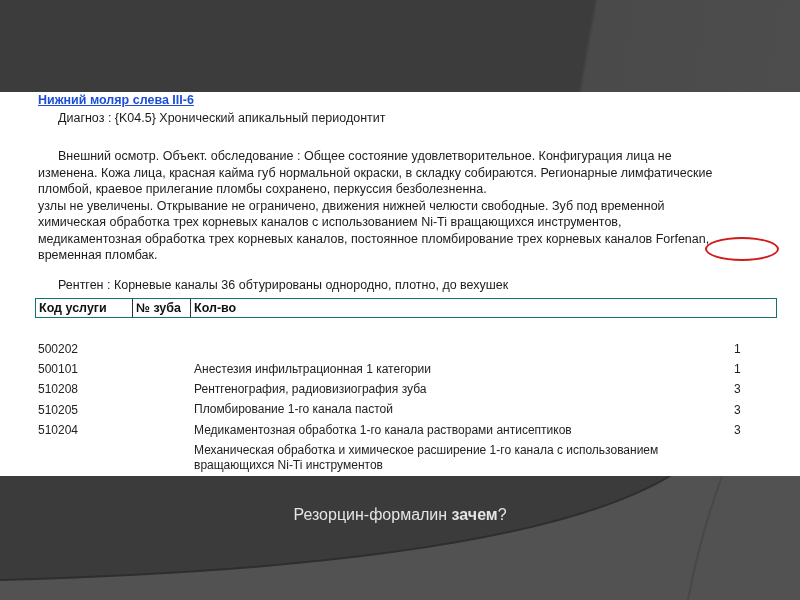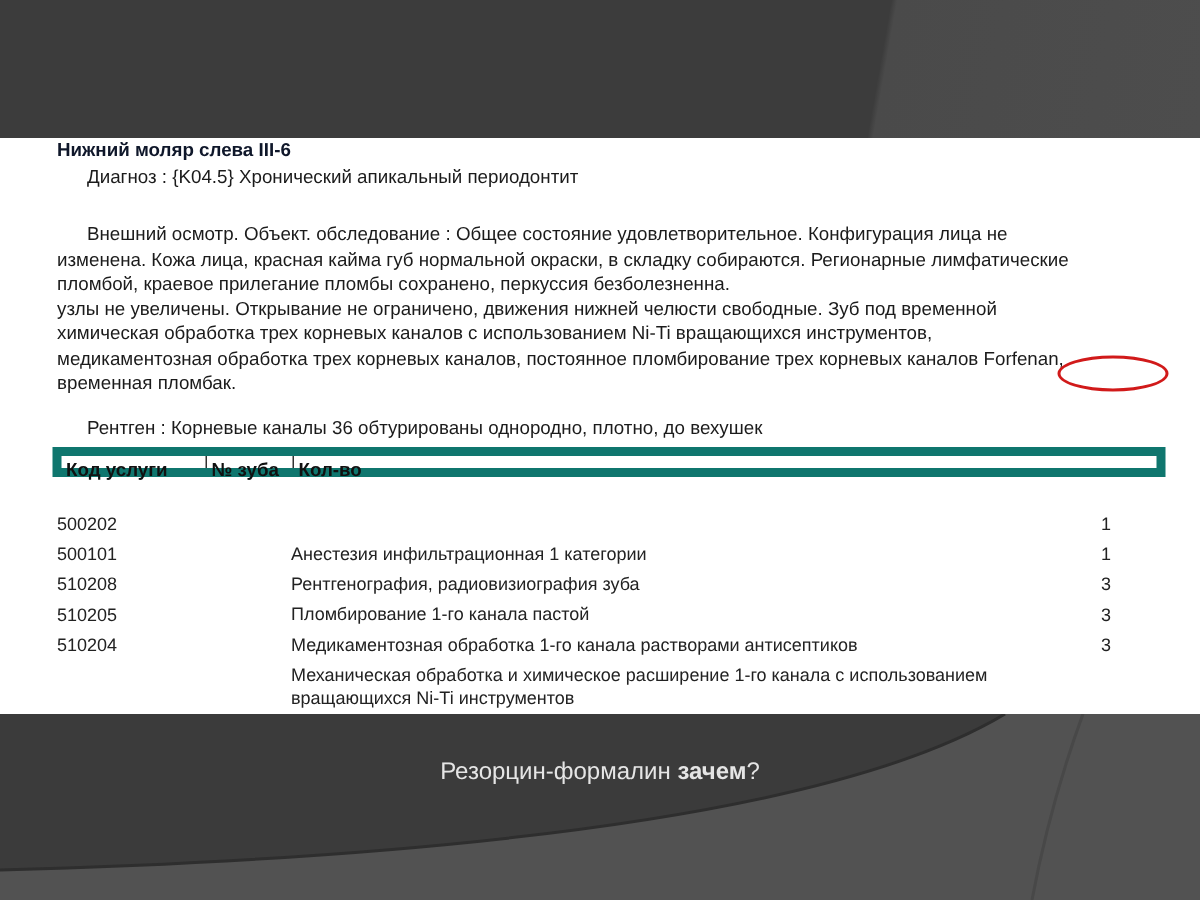--- a/index.html
+++ b/index.html
@@ -24,30 +24,30 @@
     position:absolute; left:0; top:476px; width:800px; height:124px; overflow:hidden;
   }
   .bg-bottom-swoosh svg { position:absolute; left:0; top:0; }
   .panel {
     position:absolute; left:0; top:92px; width:800px; height:384px;
     background:#ffffff;
   }
   .doc { position:absolute; left:0; top:0; width:800px; height:384px; color:#111; }
   .tooth-title {
     position:absolute; left:38px; top:1px; font-size:12.5px; font-weight:bold;
-    color:#0f172a; 
+    color:#1d4ed8; text-decoration:underline;
   }
   .para { position:absolute; font-size:12.5px; line-height:16.5px; color:#1b1b1b; }
   .highlight-ellipse {
     position:absolute; left:705px; top:145px; width:74px; height:24px;
     border:2px solid #d11a1a; border-radius:50%; box-sizing:border-box;
   }
   .tbl-head {
     position:absolute; left:35px; top:206px; width:742px; height:20px;
-    border:6px solid #0f766e; box-sizing:border-box; display:flex;
+    border:1px solid #0f766e; box-sizing:border-box; display:flex;
     font-size:12.5px; font-weight:bold; color:#111;
   }
   .tbl-head > div { border-right:1px solid #333; padding:2px 3px; box-sizing:border-box; white-space:nowrap; }
   .tbl-head > div:last-child { border-right:none; }
   .rows { position:absolute; left:0; top:248px; width:800px; }
   .row { position:absolute; font-size:12px; color:#222; }
   .row .code { position:absolute; left:38px; }
   .row .name { position:absolute; left:194px; width:520px; line-height:14.5px;margin-top:20px; }
   .row .qty { position:absolute; left:734px; }
   .caption {

